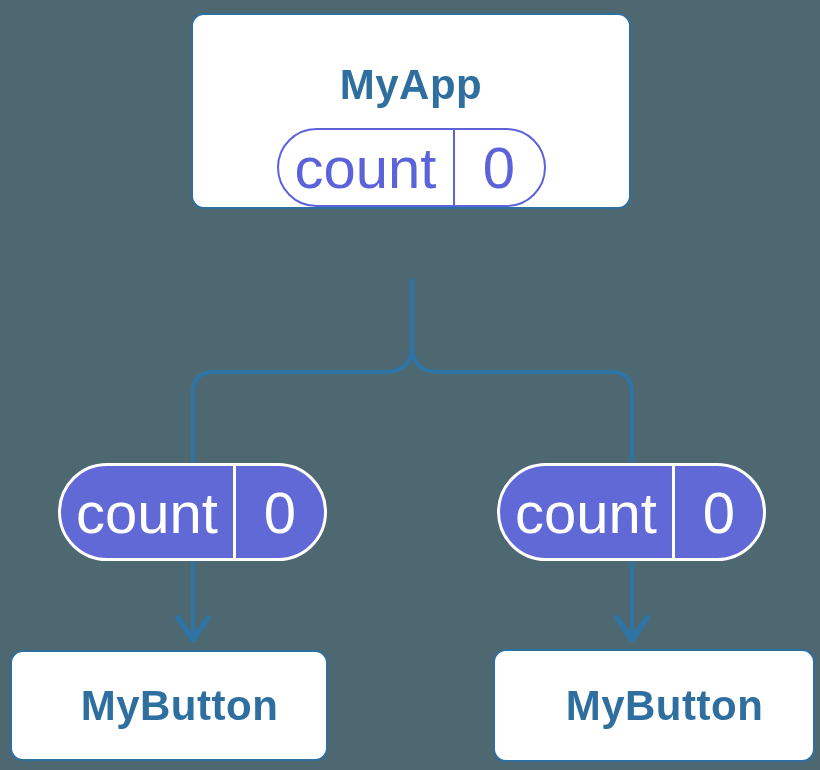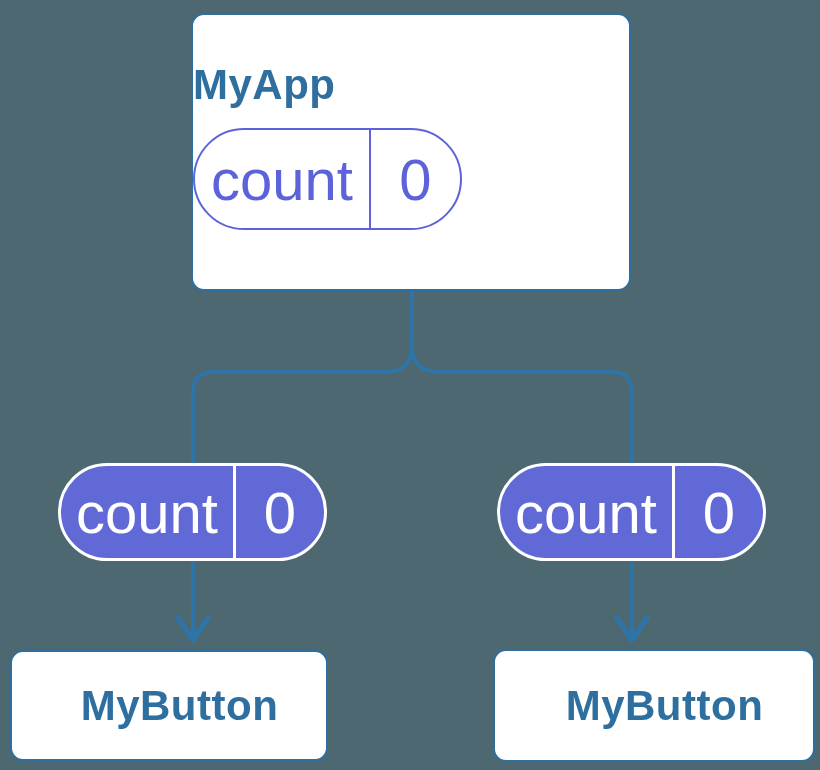--- a/index.html
+++ b/index.html
@@ -46,24 +46,24 @@
     font-size: 42px;
     font-weight: 700;
     letter-spacing: 0.5px;
     color: var(--card-text, #2E6F9F);
     white-space: nowrap;
   }
   .card.root {
     left: 191px;
     top: 13px;
     width: 440px;
-    height: 278px;
+    height: 196px;
     display: flex;
     flex-direction: column;
-    align-items: flex-start;
+    align-items: center;
   }
   .card.root .card-title {
     margin-top: 44px;
     line-height: 52px;
   }
   .card.leaf {
     display: flex;
     align-items: center;
     justify-content: center;
     padding-left: 21px;

